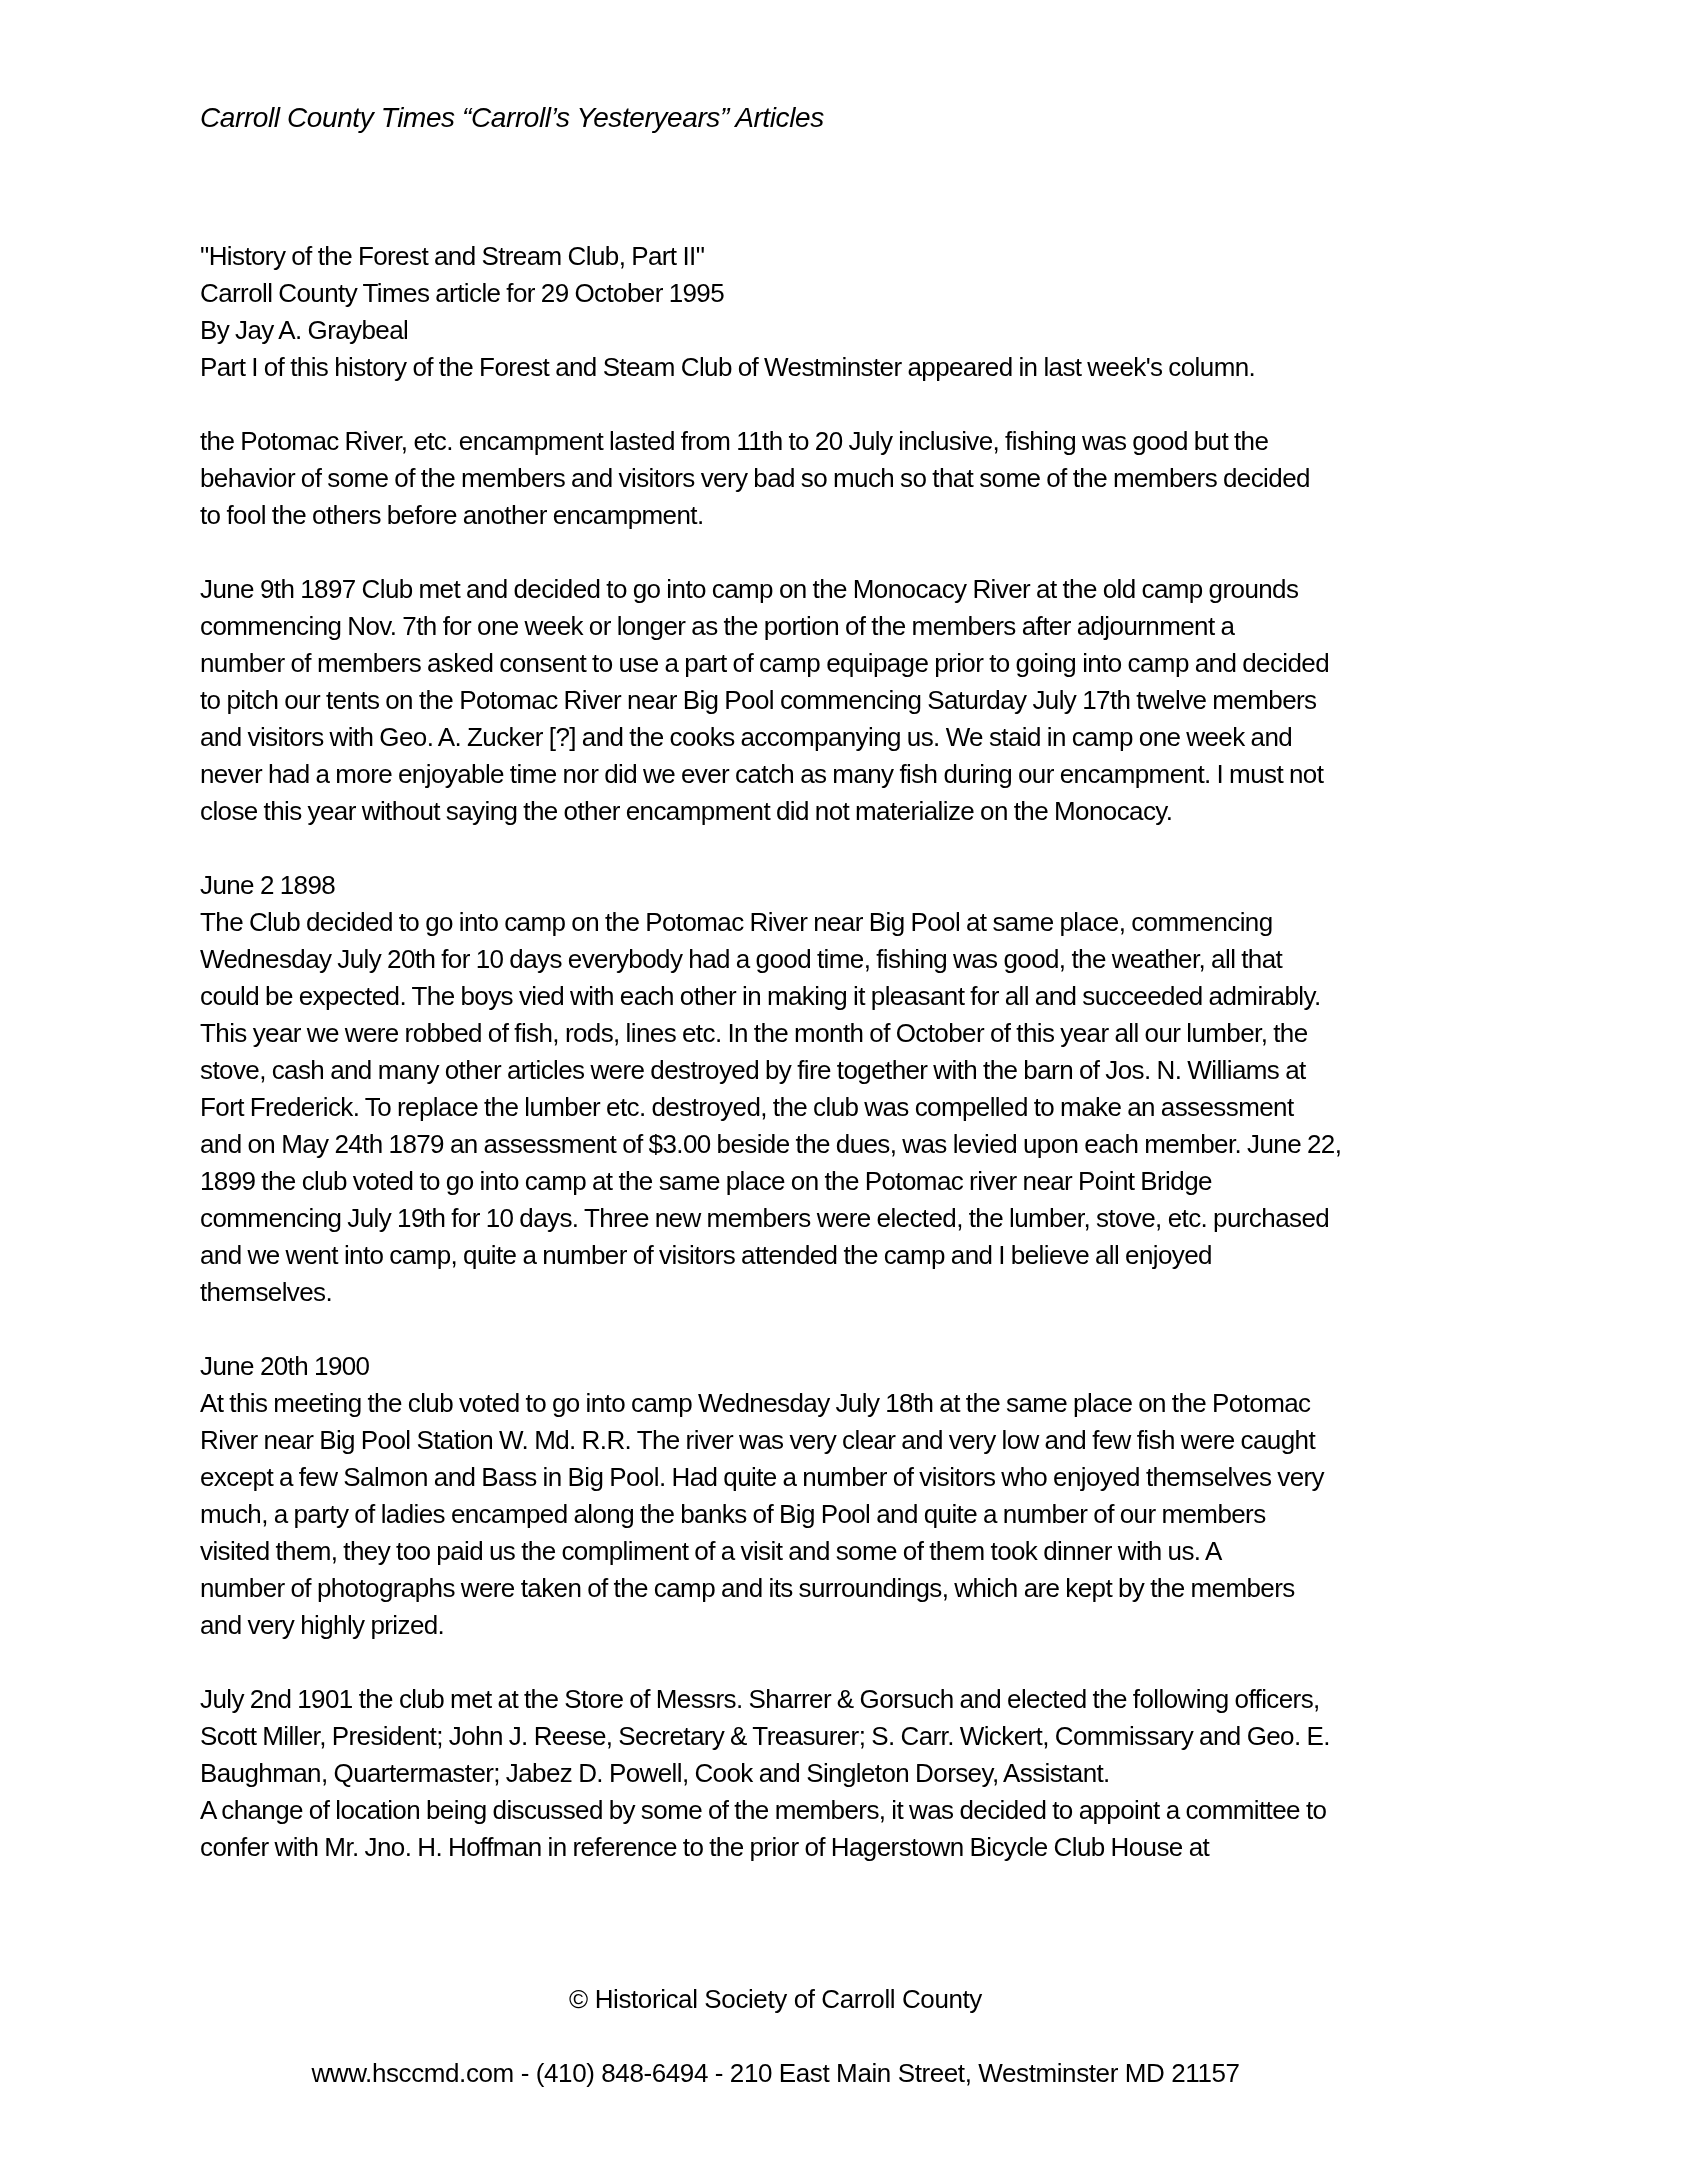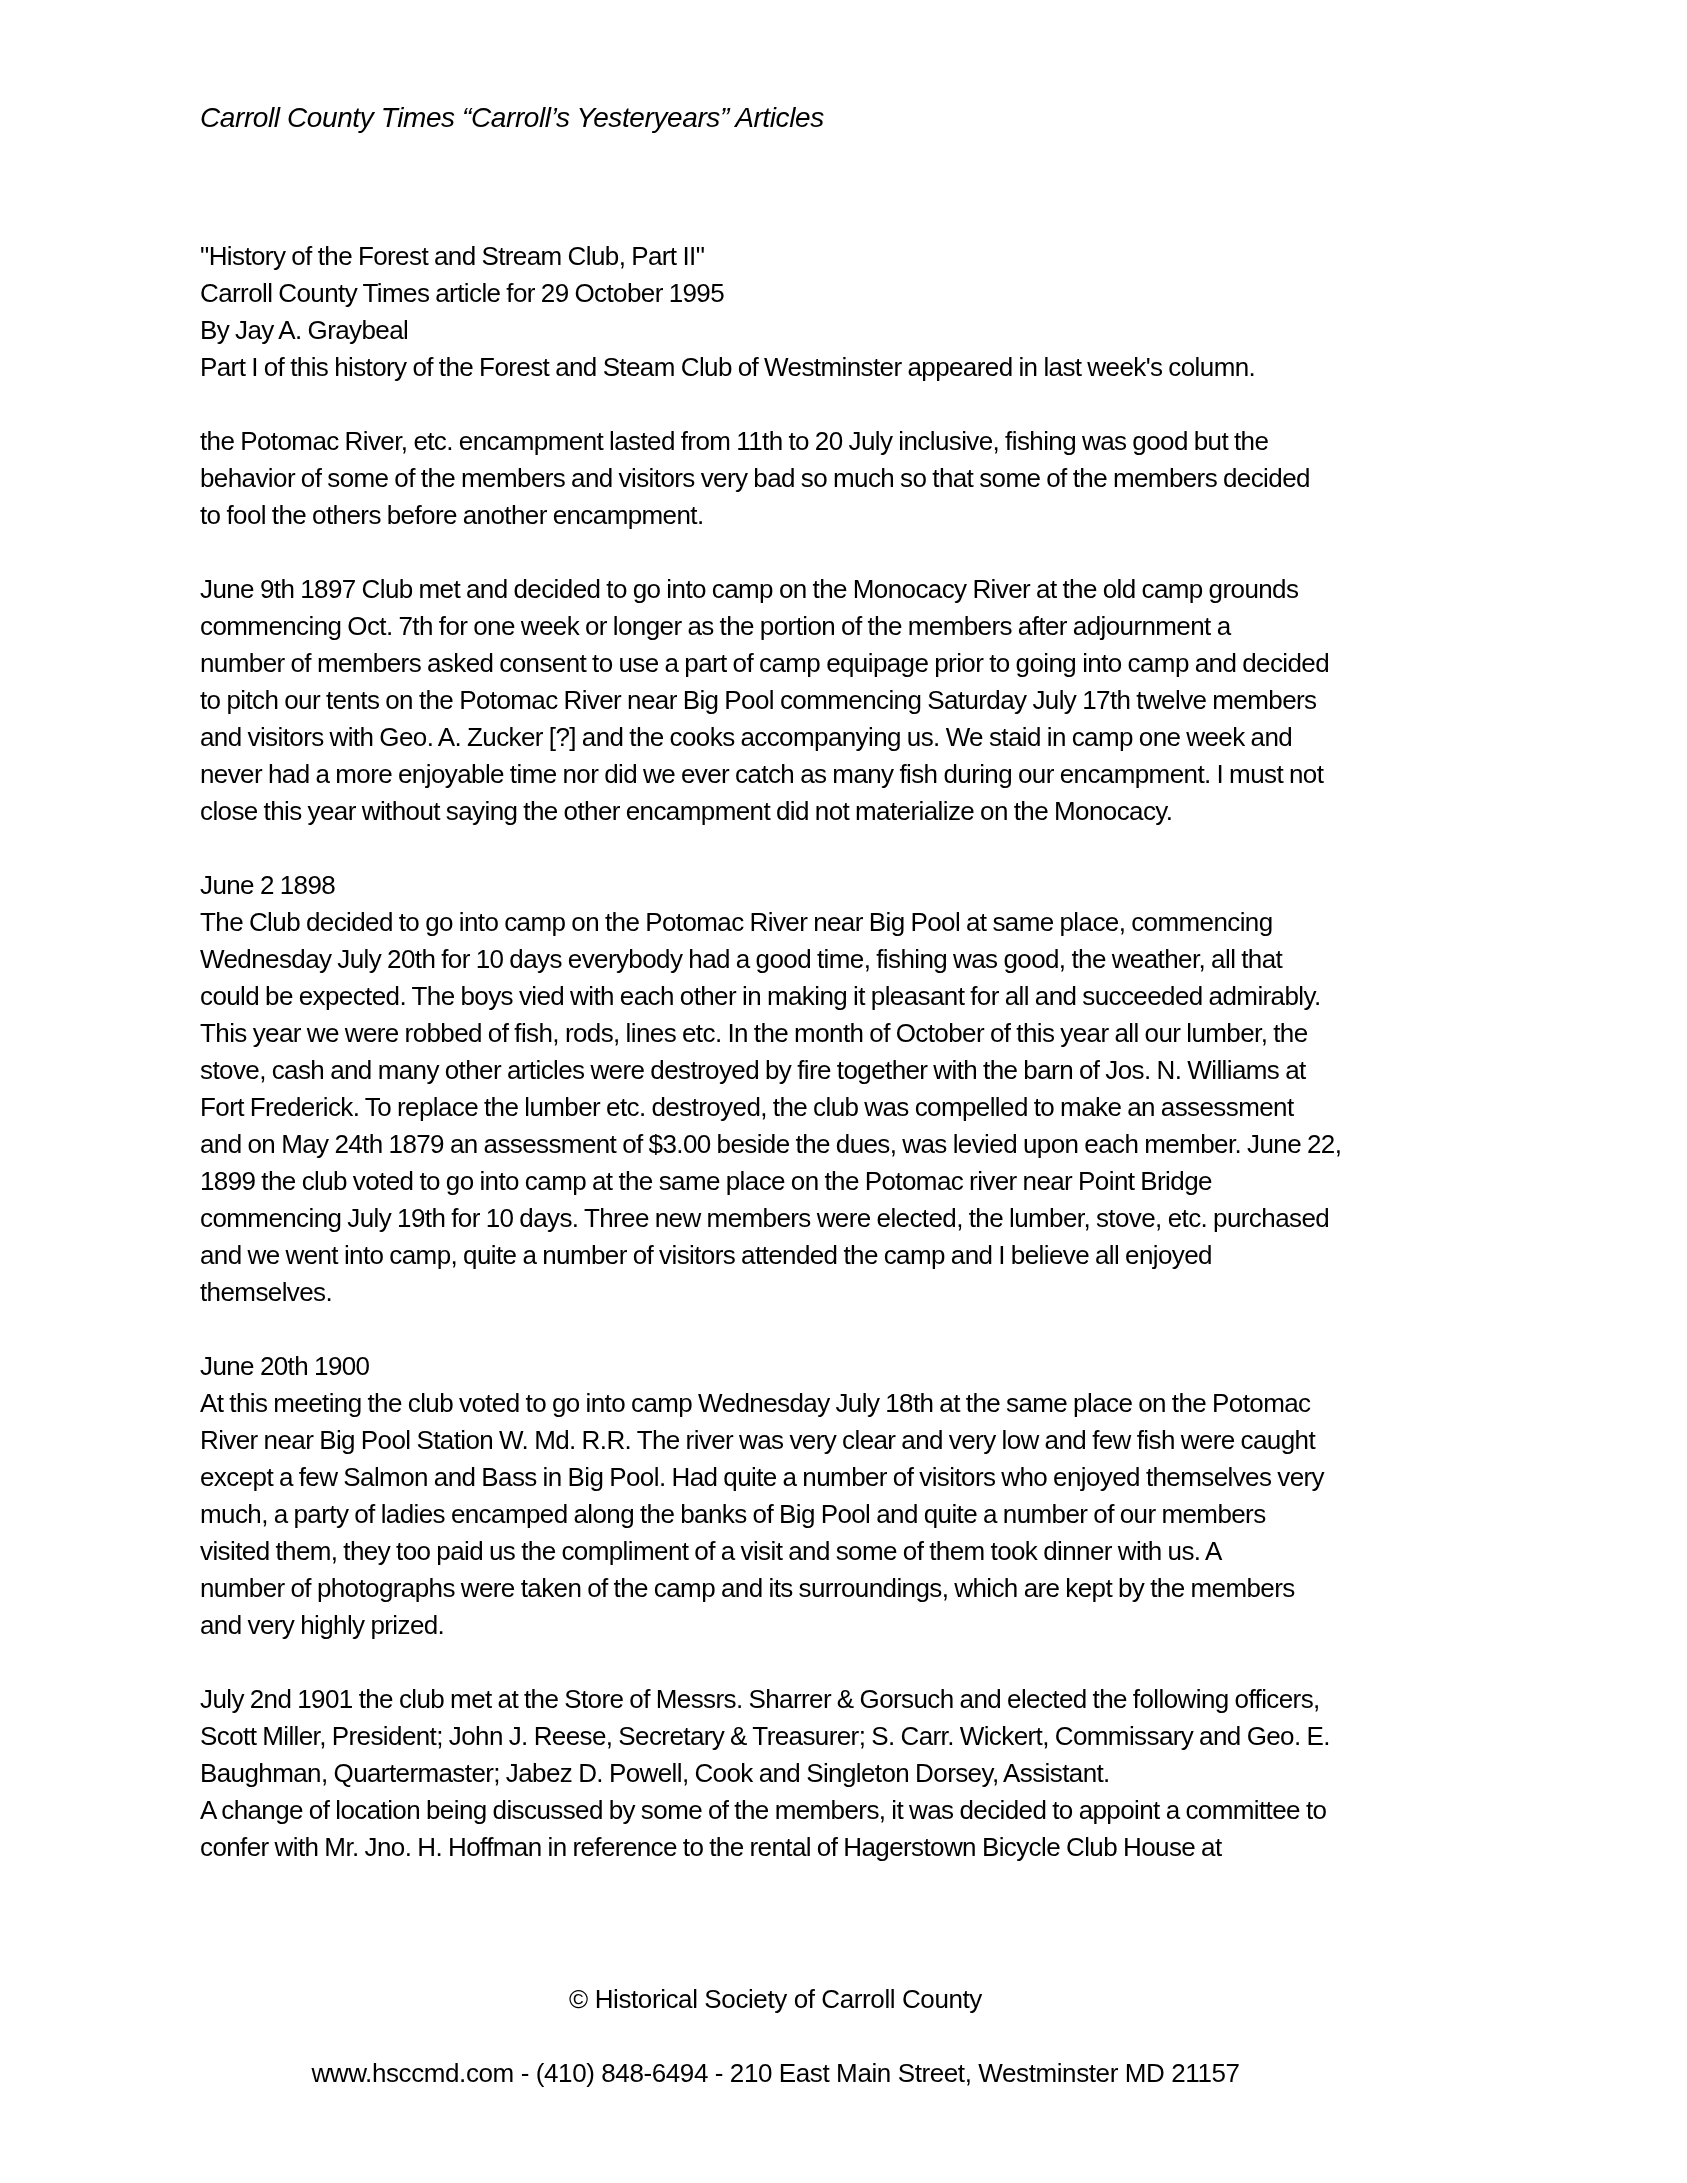--- a/index.html
+++ b/index.html
@@ -72,21 +72,21 @@
 
   <div id="paragraphs">
       <div>
         <span class="line">the Potomac River, etc. encampment lasted from 11th to 20 July inclusive, fishing was good but the</span>
         <span class="line">behavior of some of the members and visitors very bad so much so that some of the members decided</span>
         <span class="line">to fool the others before another encampment.</span>
       </div>
       <span class="gap"></span>
       <div>
         <span class="line">June 9th 1897 Club met and decided to go into camp on the Monocacy River at the old camp grounds</span>
-        <span class="line">commencing Oct. 7th for one week or longer as the portion of the members after adjournment a</span>
+        <span class="line">commencing Nov. 7th for one week or longer as the portion of the members after adjournment a</span>
         <span class="line">number of members asked consent to use a part of camp equipage prior to going into camp and decided</span>
         <span class="line">to pitch our tents on the Potomac River near Big Pool commencing Saturday July 17th twelve members</span>
         <span class="line">and visitors with Geo. A. Zucker [?] and the cooks accompanying us. We staid in camp one week and</span>
         <span class="line">never had a more enjoyable time nor did we ever catch as many fish during our encampment. I must not</span>
         <span class="line">close this year without saying the other encampment did not materialize on the Monocacy.</span>
       </div>
       <span class="gap"></span>
       <div>
         <span class="line">June 2 1898</span>
         <span class="line">The Club decided to go into camp on the Potomac River near Big Pool at same place, commencing</span>
@@ -111,20 +111,20 @@
         <span class="line">visited them, they too paid us the compliment of a visit and some of them took dinner with us. A</span>
         <span class="line">number of photographs were taken of the camp and its surroundings, which are kept by the members</span>
         <span class="line">and very highly prized.</span>
       </div>
       <span class="gap"></span>
       <div>
         <span class="line">July 2nd 1901 the club met at the Store of Messrs. Sharrer &amp; Gorsuch and elected the following officers,</span>
         <span class="line">Scott Miller, President; John J. Reese, Secretary &amp; Treasurer; S. Carr. Wickert, Commissary and Geo. E.</span>
         <span class="line">Baughman, Quartermaster; Jabez D. Powell, Cook and Singleton Dorsey, Assistant.</span>
         <span class="line">A change of location being discussed by some of the members, it was decided to appoint a committee to</span>
-        <span class="line">confer with Mr. Jno. H. Hoffman in reference to the rental of Hagerstown Bicycle Club House at</span>
+        <span class="line">confer with Mr. Jno. H. Hoffman in reference to the prior of Hagerstown Bicycle Club House at</span>
       </div>
     </div>
 </div>
 
 <div class="footer footer-copy">© Historical Society of Carroll County</div>
 <div class="footer footer-contact">www.hsccmd.com - (410) 848-6494 - 210 East Main Street, Westminster MD 21157</div>
 
 
 </body></html>

